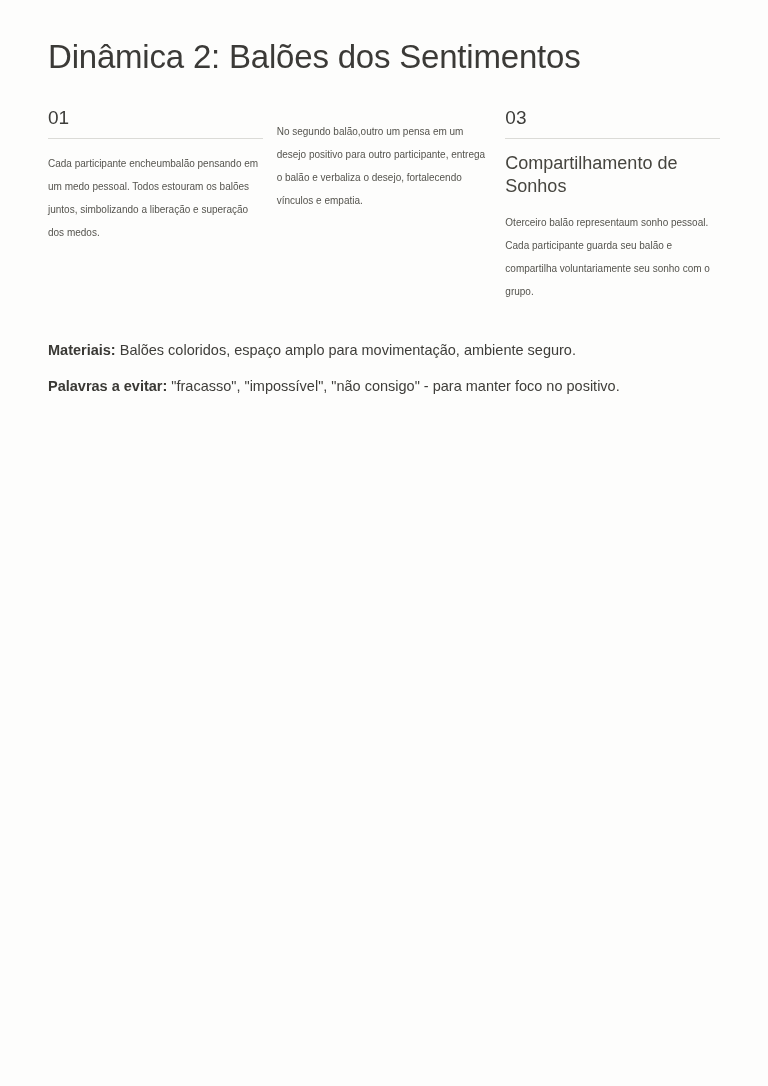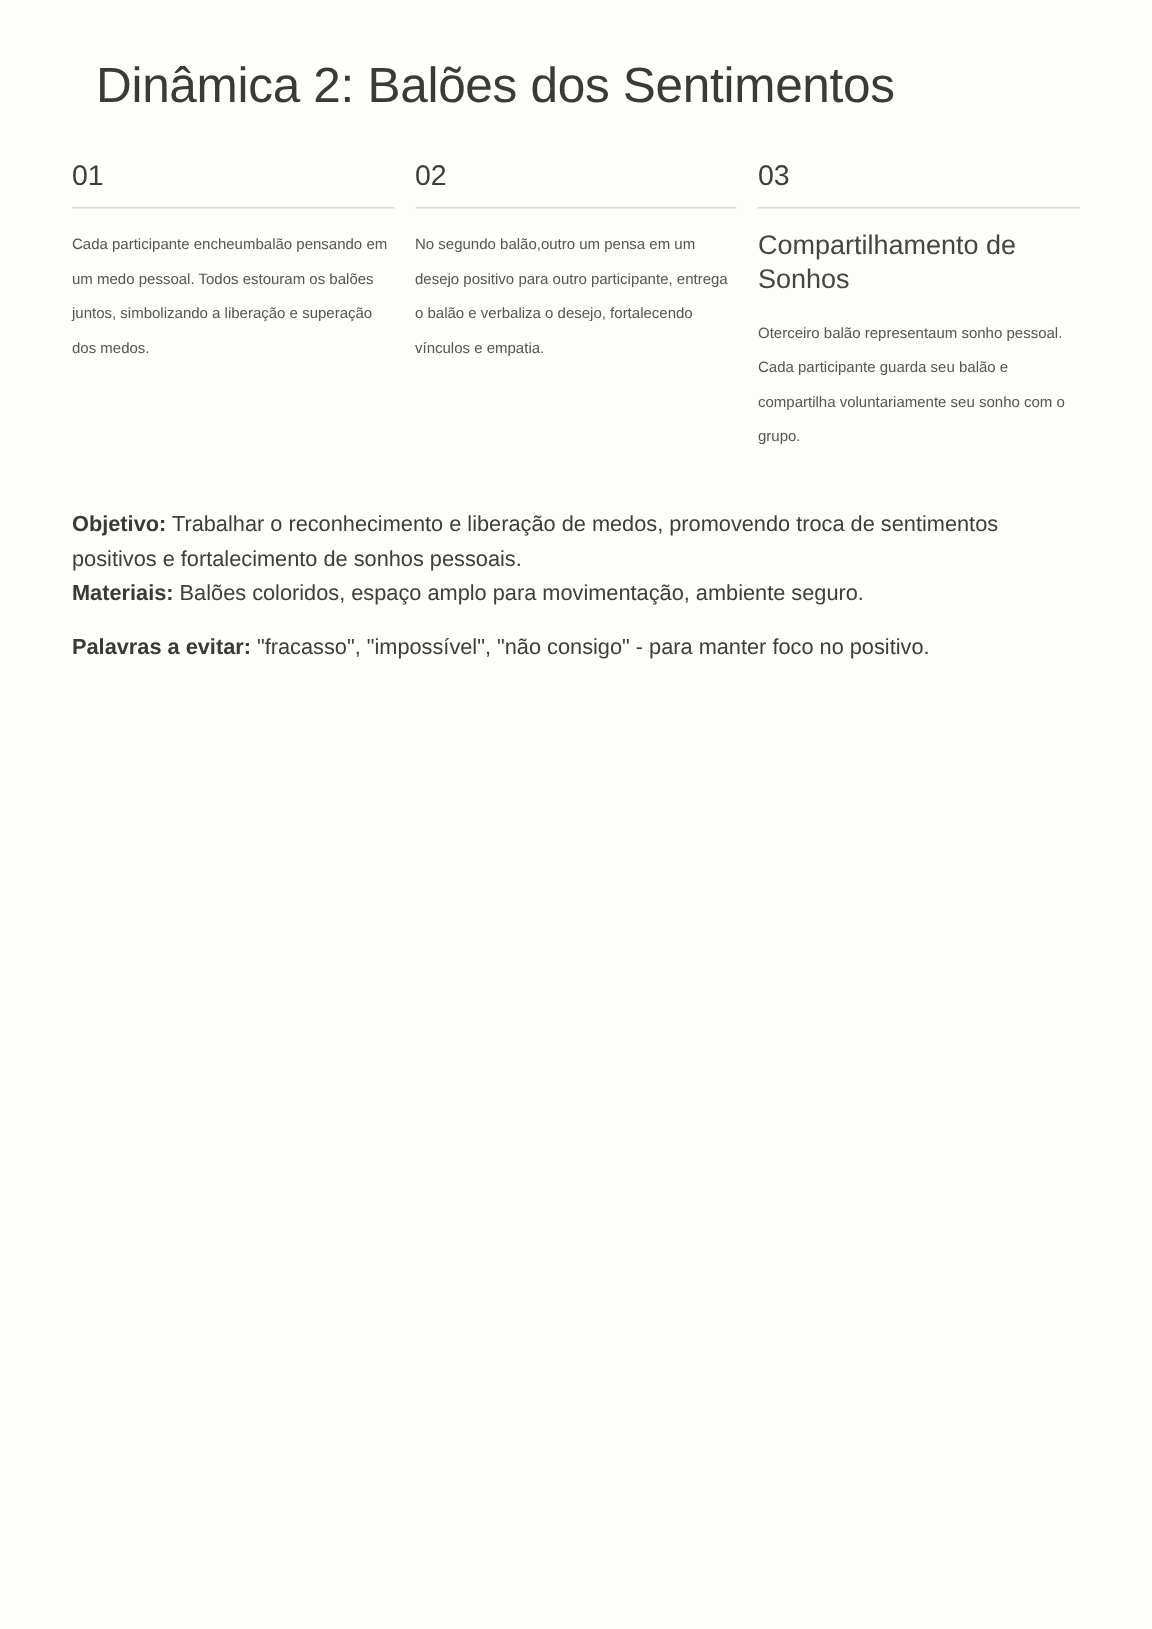--- a/index.html
+++ b/index.html
@@ -15,21 +15,21 @@
     -webkit-font-smoothing: antialiased;
   }
   .page {
     box-sizing: border-box;
     width: 768px;
     height: 1086px;
     padding: 36px 48px 0 48px;
     overflow: hidden;
   }
   .page-title {
-    margin: 0 0 30px 16px;
+    margin: 0 0 30px 0;
     font-size: 33px;
     line-height: 1.25;
     font-weight: 500;
     letter-spacing: -0.2px;
     color: #3b3a37;
   }
   .steps-row {
     display: grid;
     grid-template-columns: 1fr 1fr 1fr;
     column-gap: 14px;
@@ -79,38 +79,33 @@
   <h1 class="page-title">Dinâmica 2: Balões dos Sentimentos</h1>
 
   <div class="steps-row">
 
     <section class="step">
       <div class="step-number">01</div>
       <p class="step-body">Cada participante encheumbalão pensando em um medo pessoal. Todos estouram os balões juntos, simbolizando a liberação e superação dos medos.</p>
     </section>
 
     <section class="step">
-      <div class="step-number">02</div>
       <p class="step-body">No segundo balão,outro um pensa em um desejo positivo para outro participante, entrega o balão e verbaliza o desejo, fortalecendo vínculos e empatia.</p>
     </section>
 
     <section class="step">
       <div class="step-number">03</div>
       <h2 class="step-heading">Compartilhamento de Sonhos</h2>
       <p class="step-body">Oterceiro balão representaum sonho pessoal. Cada participante guarda seu balão e compartilha voluntariamente seu sonho com o grupo.</p>
     </section>
 
   </div>
 
   <div class="details-section">
 
-    <p class="detail-line">
-      <span class="detail-label">Objetivo:</span>
-      <span>Trabalhar o reconhecimento e liberação de medos, promovendo troca de sentimentos positivos e fortalecimento de sonhos pessoais.</span>
-    </p>
 
     <p class="detail-line">
       <span class="detail-label">Materiais:</span>
       <span>Balões coloridos, espaço amplo para movimentação, ambiente seguro.</span>
     </p>
 
     <p class="detail-line spaced">
       <span class="detail-label">Palavras a evitar:</span>
       <span>"fracasso", "impossível", "não consigo" - para manter foco no positivo.</span>
     </p>

